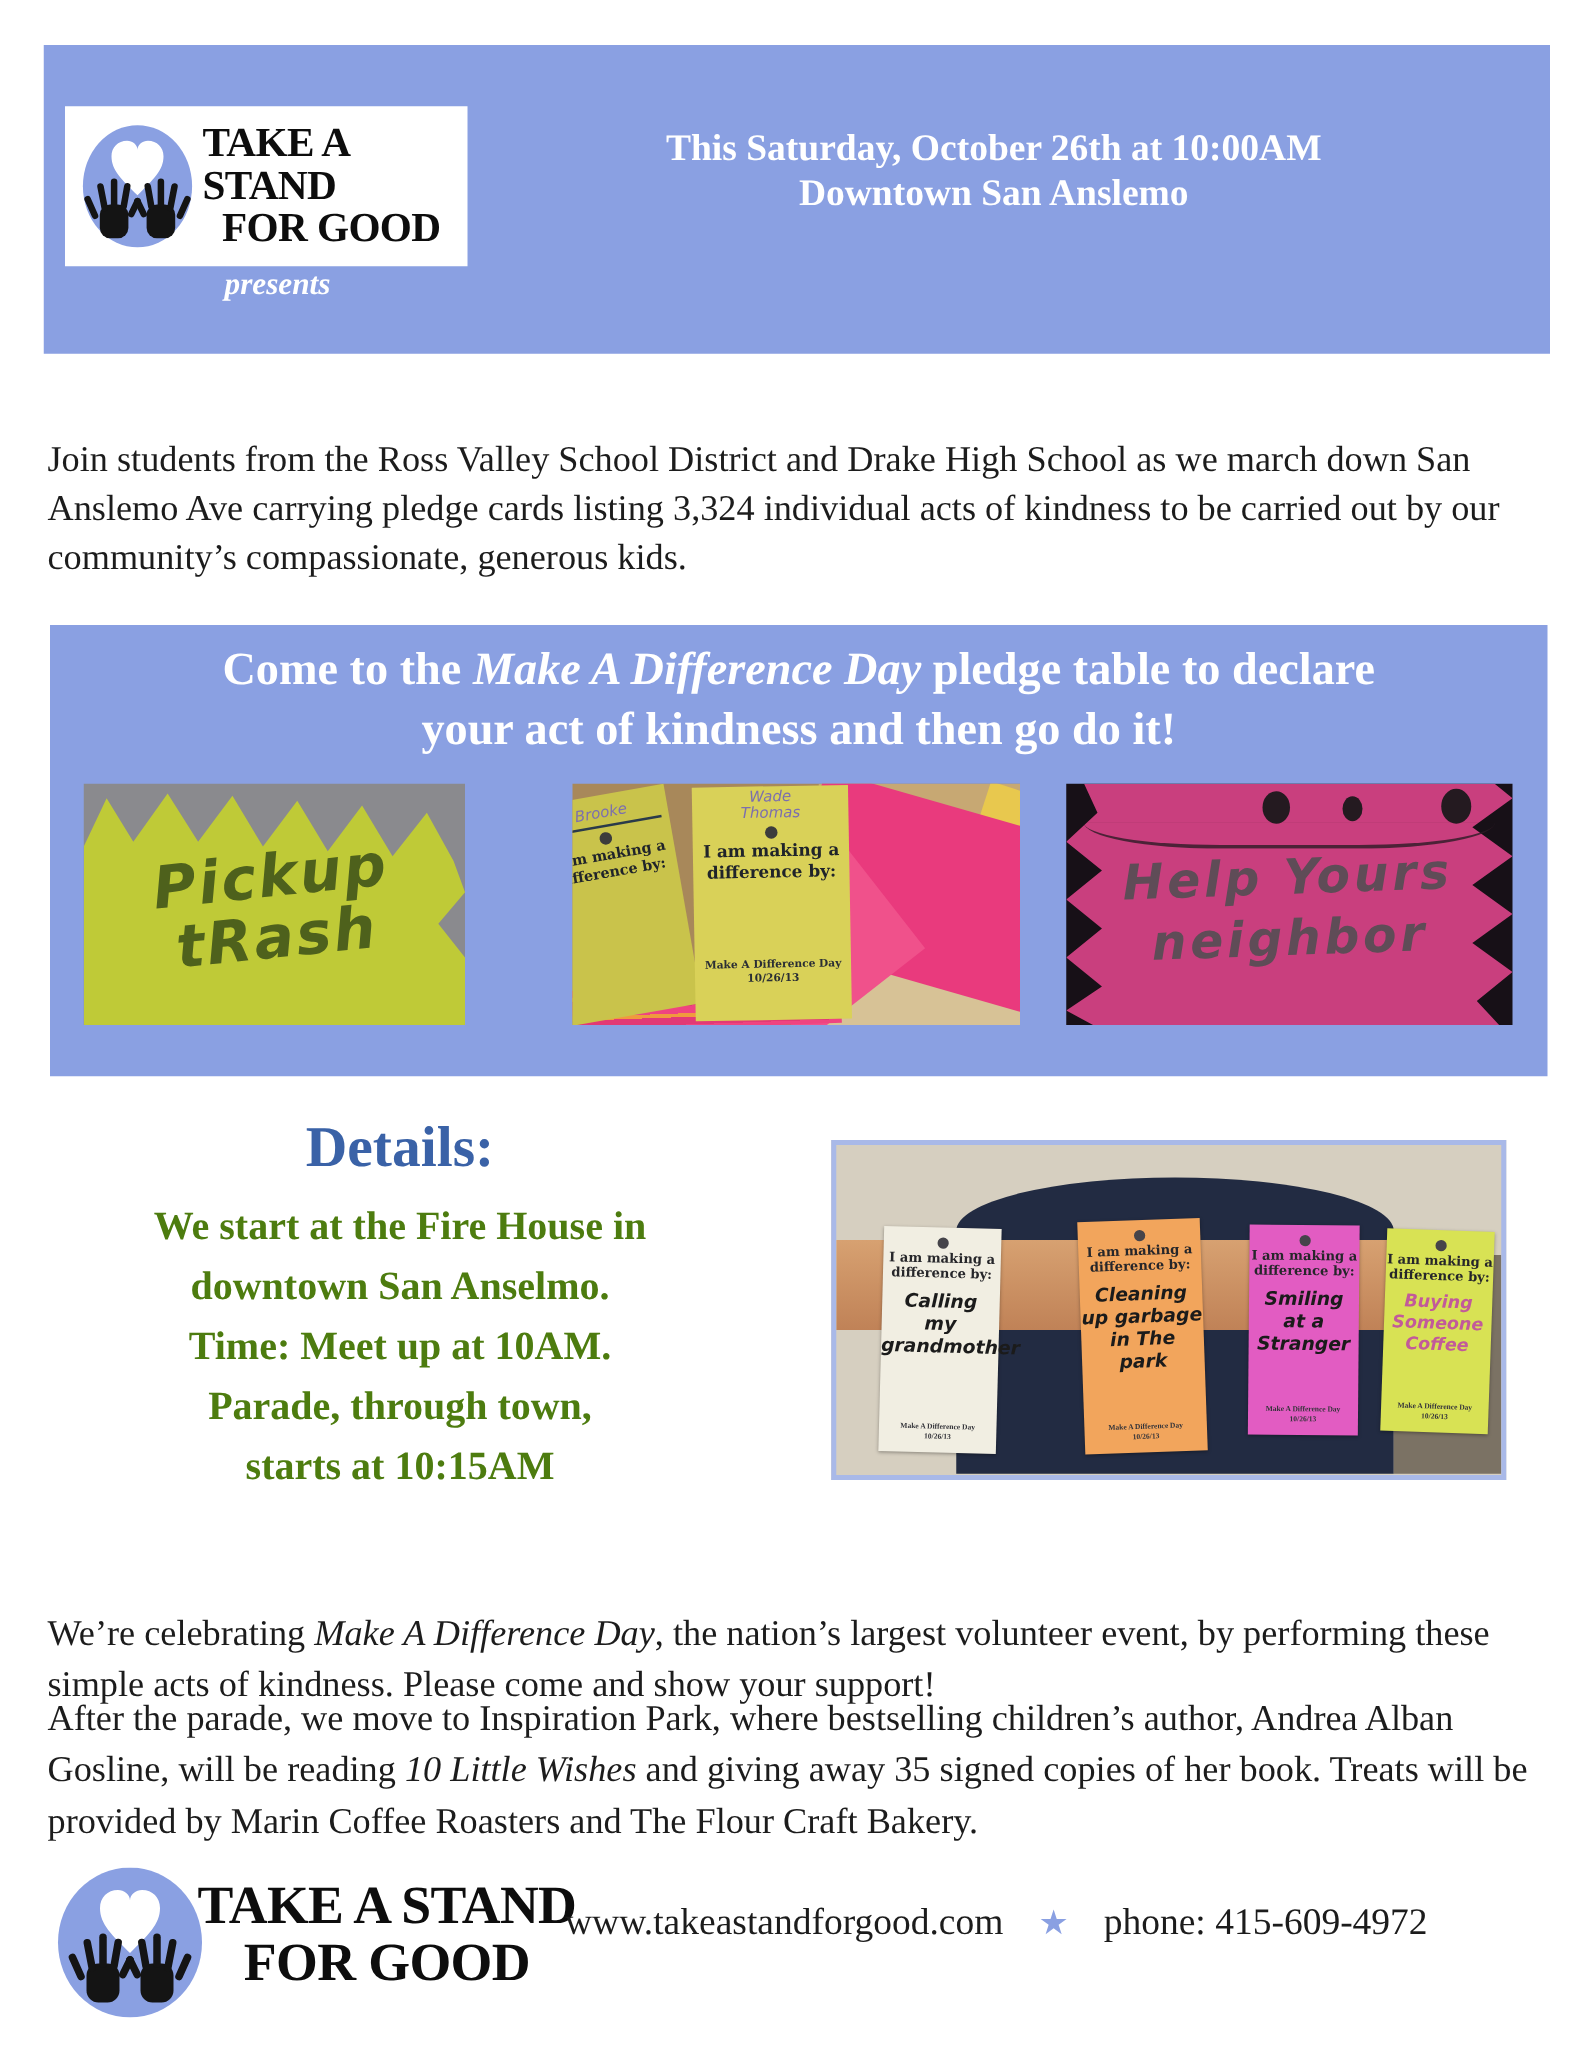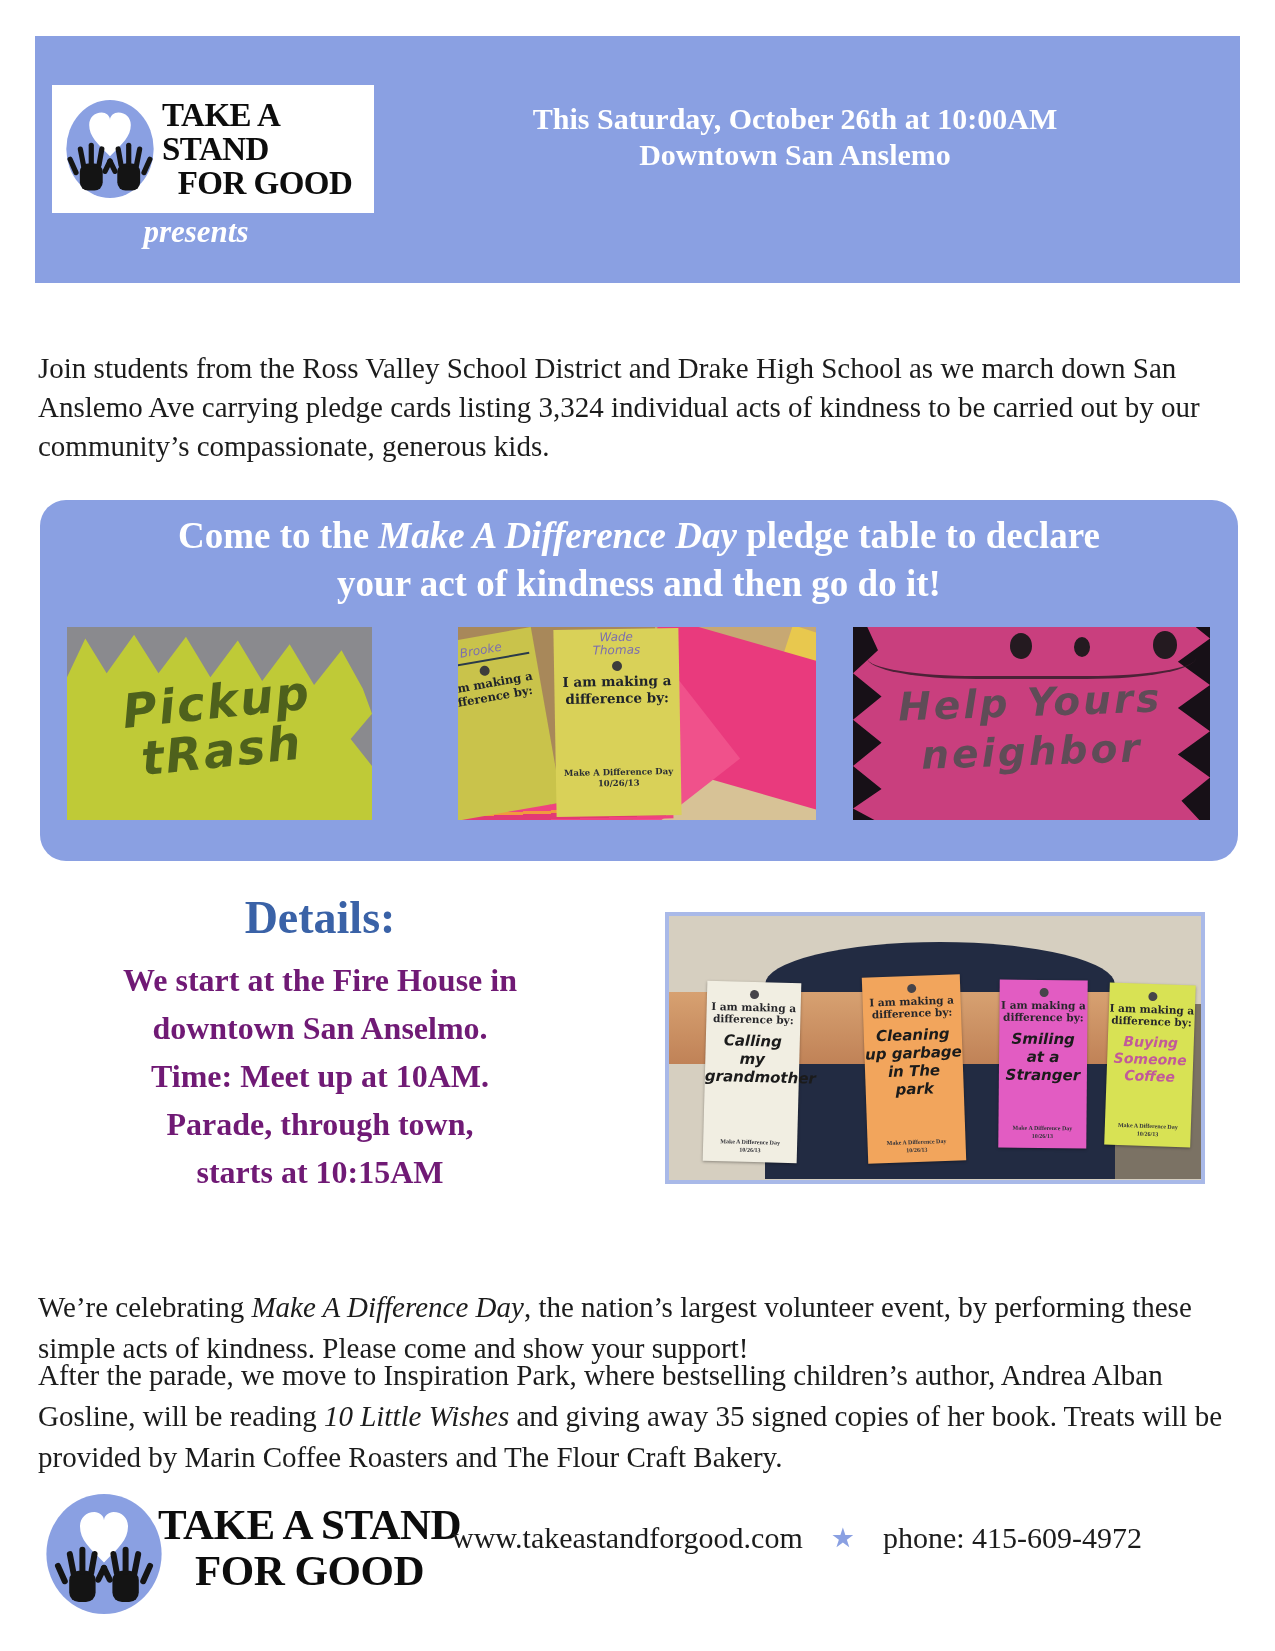--- a/index.html
+++ b/index.html
@@ -6,37 +6,37 @@
   .page{position:relative;width:1275px;height:1651px;background:#ffffff;overflow:hidden;
         font-family:"Liberation Serif",serif;color:#1c1c1c;}
 
   
   .banner{position:absolute;left:35px;top:36px;width:1205px;height:247px;background:#8aa0e2;}
   .logo-box{position:absolute;left:17px;top:49px;width:322px;height:128px;background:#ffffff;
             display:flex;align-items:center;justify-content:flex-start;box-sizing:border-box;padding:4px 6px;}
   .logo-svg{width:104px;height:114px;flex:0 0 auto;}
   .logo-text{flex:1;display:flex;flex-direction:column;align-items:center;font-weight:bold;
              font-size:33px;line-height:1.04;color:#0d0d0d;letter-spacing:-0.5px;}
-  .presents{position:absolute;left:0;top:178px;width:322px;text-align:center;color:#ffffff;
-            font-style:italic;font-weight:bold;font-size:31px;}
+  .presents{position:absolute;left:26px;top:178px;width:322px;text-align:center;color:#ffffff;
+            font-style:italic;font-weight:bold;font-size:25px;}
   .title-block{position:absolute;left:330px;top:58px;right:15px;text-align:center;color:#ffffff;}
   .title{font-size:48px;font-weight:bold;letter-spacing:0.5px;}
   .subtitle{font-size:30px;font-weight:bold;margin-top:8px;}
   .location{font-size:30px;font-weight:bold;margin-top:2px;}
 
   
   .para{position:absolute;left:38px;width:1202px;font-size:29px;line-height:1.34;color:#1c1c1c;}
   .intro{top:320px;}
   .p2{top:1258px;line-height:1.42;font-family:Liberation Serif, serif;}
   .p3{top:1335px;line-height:1.42;margin-top:20px;}
   .em{font-style:italic;}
   .strong{font-weight:normal;}
 
   
-  .pledge{position:absolute;left:40px;top:500px;width:1198px;height:361px;background:#8aa0e2;border-radius:26px;}
+  .pledge{position:absolute;left:40px;top:500px;width:1198px;height:361px;background:#8aa0e2;}
   .pledge-heading{margin:0;padding-top:12px;text-align:center;color:#ffffff;font-weight:bold;
                   font-size:37px;line-height:1.3;}
   .photo{position:absolute;top:127px;height:193px;overflow:hidden;}
   .photo1{left:27px;width:305px;background:#8a8a8e;}
   .photo2{left:418px;width:358px;background:#a8885a;}
   .photo3{left:813px;width:357px;background:#171017;}
 
   
   .star1{position:absolute;inset:0;background:#bfca37;
          clip-path:polygon(0 26%,6% 6%,13% 24%,22% 4%,30% 24%,39% 5%,47% 26%,56% 7%,64% 28%,73% 9%,
@@ -76,21 +76,21 @@
   .pencil-line{position:absolute;left:4%;top:16%;width:92%;height:18px;border-bottom:3px solid rgba(45,28,38,.8);
                border-radius:0 0 100% 100%/0 0 300% 300%;}
   .blob{position:absolute;background:#241a20;border-radius:50%;}
   .hand3{position:absolute;left:6%;top:27%;width:88%;transform:rotate(-2deg);font-size:39px;
          line-height:1.25;color:#5f4c57;letter-spacing:3px;}
 
   
   .details-h{position:absolute;left:60px;top:891px;width:520px;text-align:center;color:#3a62a7;
              font-size:46px;font-weight:bold;}
   .details-lines{position:absolute;left:40px;top:956px;width:560px;text-align:center;font-weight:bold;
-                 font-size:32px;line-height:48px;color:#701a75;}
+                 font-size:32px;line-height:48px;color:#4d7c0f;}
 
   .dphoto{position:absolute;left:665px;top:912px;width:540px;height:272px;border:4px solid #a9b9e8;
           box-sizing:border-box;background:#d6cfc0;overflow:hidden;}
   .dshirt{position:absolute;left:96px;top:26px;width:350px;height:237px;background:#222b42;
           border-radius:50% 50% 0 0/18% 18% 0 0;}
   .dgray{position:absolute;left:446px;top:88px;width:86px;height:175px;background:#7b7264;}
   .dbar{position:absolute;left:0;top:76px;width:478px;height:72px;
         background:linear-gradient(180deg,#d7a171,#c08257);}
   .dcard{position:absolute;box-sizing:border-box;padding-top:5px;box-shadow:0 1px 3px rgba(0,0,0,.35);}
   .dcard .dot{width:9px;height:9px;background:#46444a;border-radius:50%;margin:3px auto 2px;}

